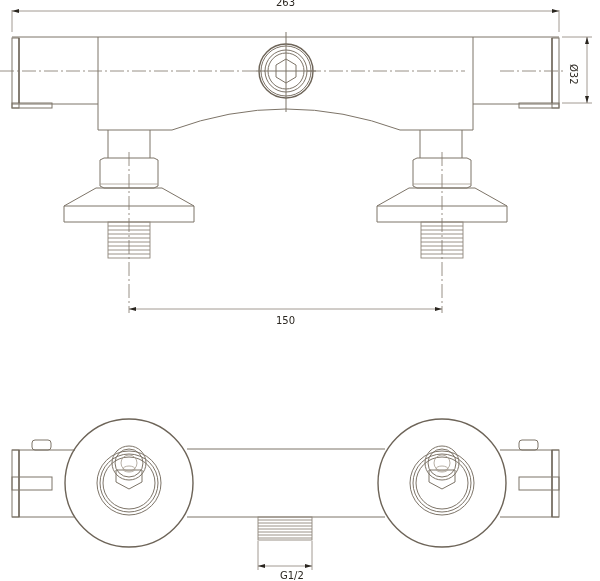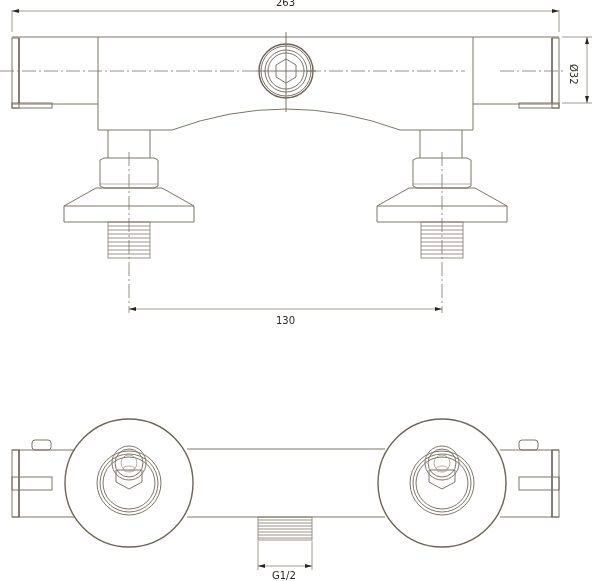--- a/index.html
+++ b/index.html
@@ -192,14 +192,14 @@
       <line class="dim" x1="312" y1="541" x2="312" y2="570"></line>
       <line class="dim" x1="258" y1="566" x2="312" y2="566"></line>
       <polygon class="arrow" points="258,566 265,564 265,568"></polygon>
       <polygon class="arrow" points="312,566 305,564 305,568"></polygon>
     </g>
   </g>
 </svg>
 
 <div class="dim-label" style="left:276px; top:-3px;">263</div>
 <div class="dim-label" style="left:579px; top:64px; transform: rotate(90deg); transform-origin: left top;">Ø32</div>
-<div class="dim-label" style="left:276px; top:315px;">130</div>
-<div class="dim-label" style="left:272px; top:570px;text-align:right;">G1/2</div>
+<div class="dim-label" style="left:276px; top:315px;">150</div>
+<div class="dim-label" style="left:280px; top:570px;text-align:right;">G1/2</div>
 
 </body></html>

